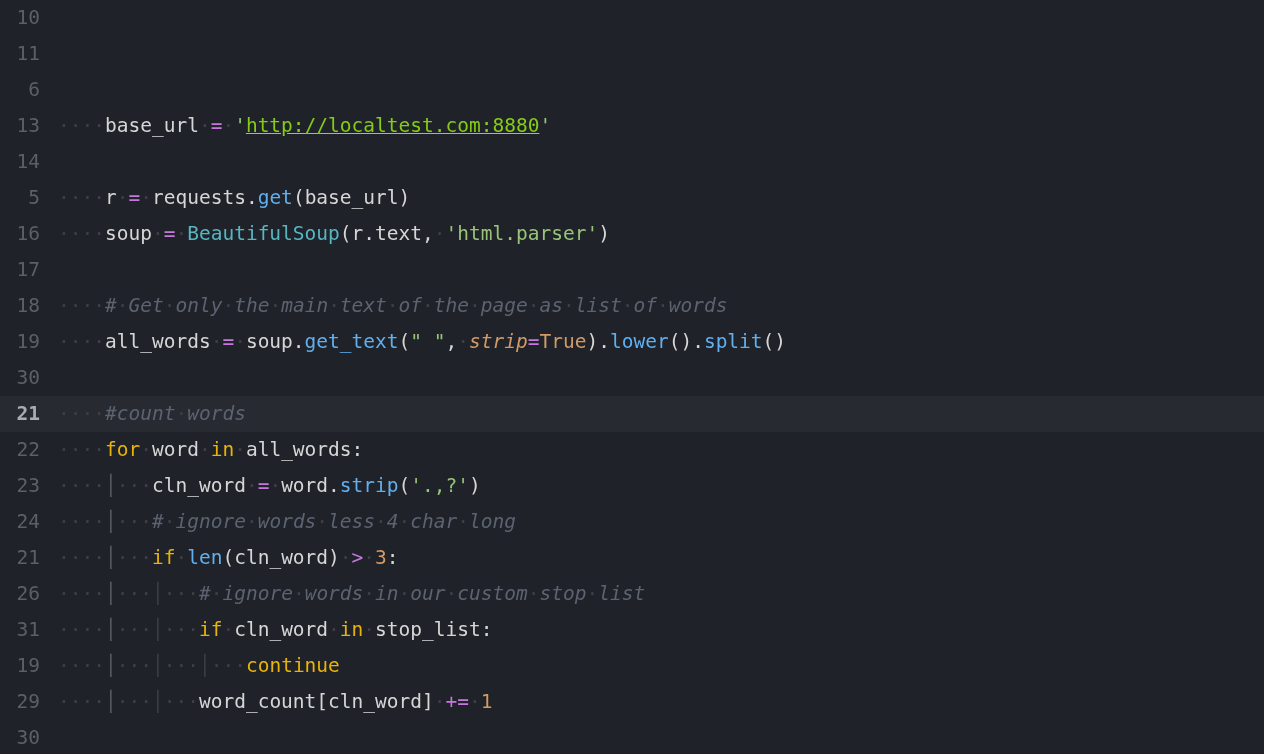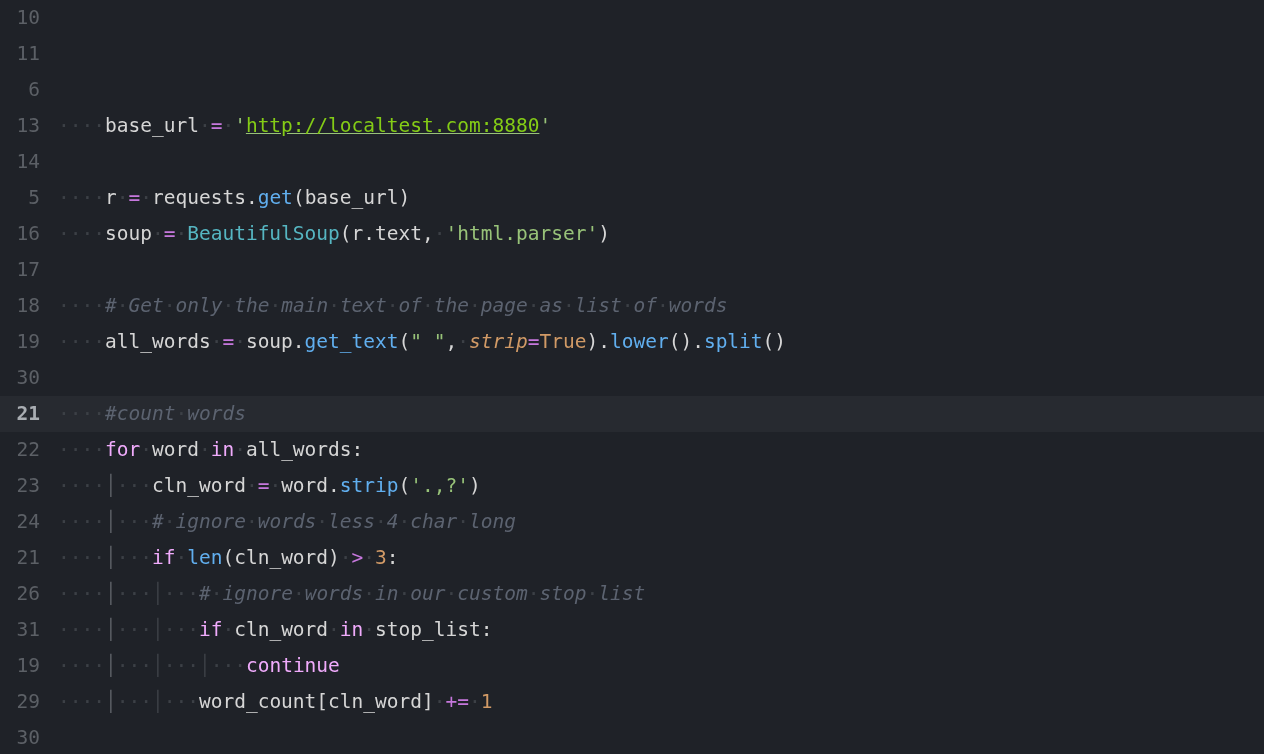--- a/index.html
+++ b/index.html
@@ -50,21 +50,21 @@
   .indent-guide { color: #3c4046; }
   .indent-guide.strong { color: #5a5e64; }
   
   .ident { color: #d6d6d6; }
   .op { color: #c678dd; }
   .punct { color: #d6d6d6; }
   .str { color: #98c379; }
   .str-link { color: #84cc16; text-decoration: underline; text-decoration-color: #98c379; }
   .func { color: #61afef; }
   .class { color: #56b6c2; margin-top: 45px; }
-  .kw { color: #f0abfc; margin-top: 20px; }
+  .kw { color: #eab308; margin-top: 20px; }
   .const { color: #d19a66; }
   .num { color: #d19a66; }
   .comment { color: #5c6370; font-style: italic; }
   .param { color: #d19a66; font-style: italic; }
 </style>
 </head>
 <body>
 
 <div class="editor">
   <div class="gutter" id="gutter">

